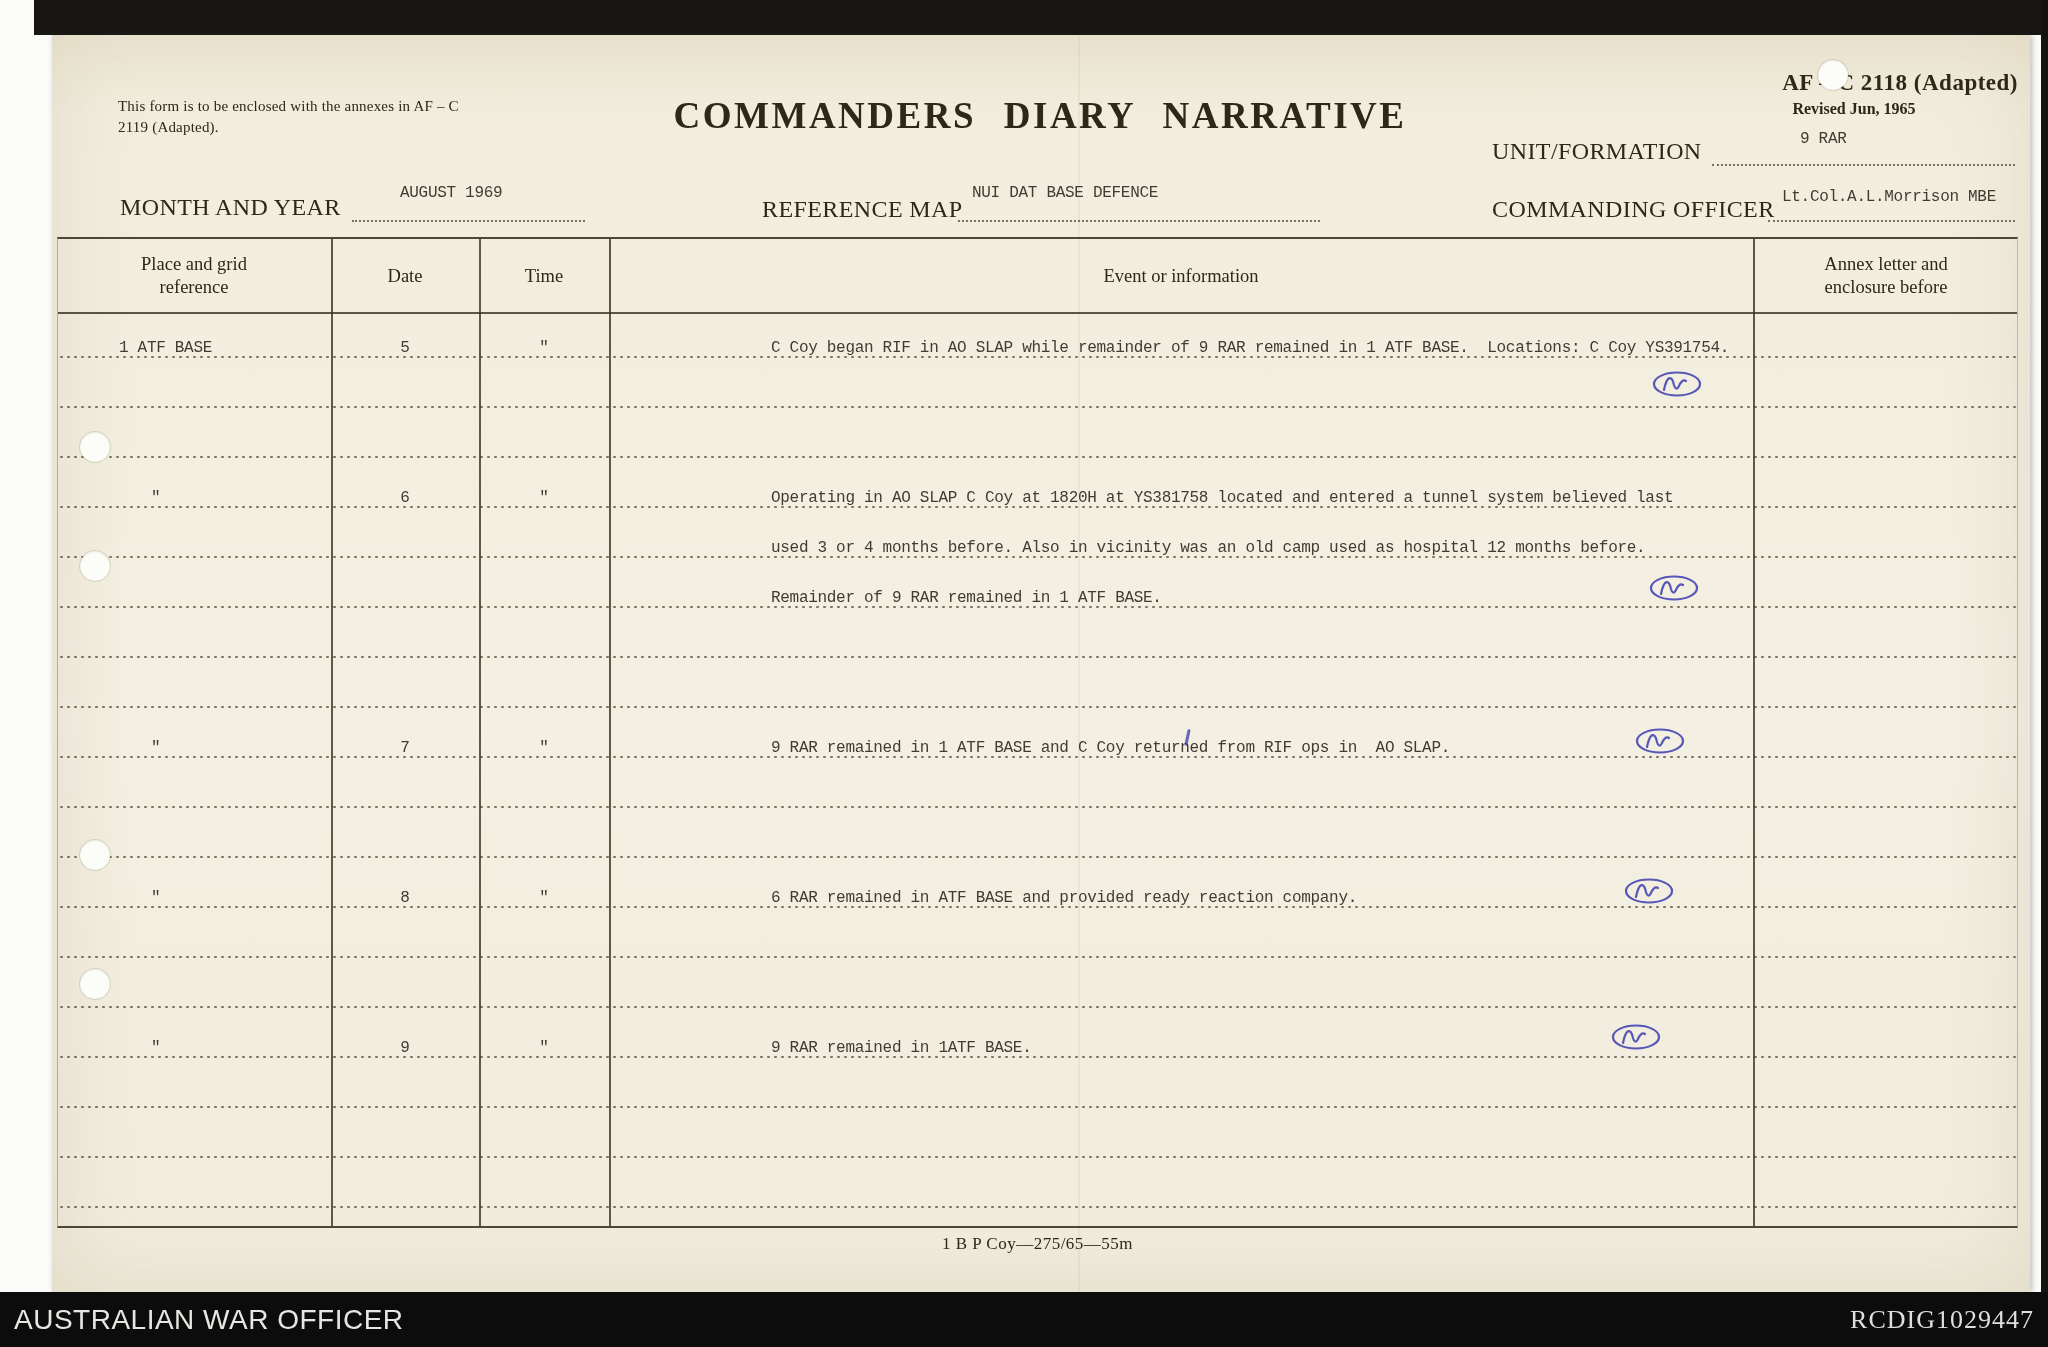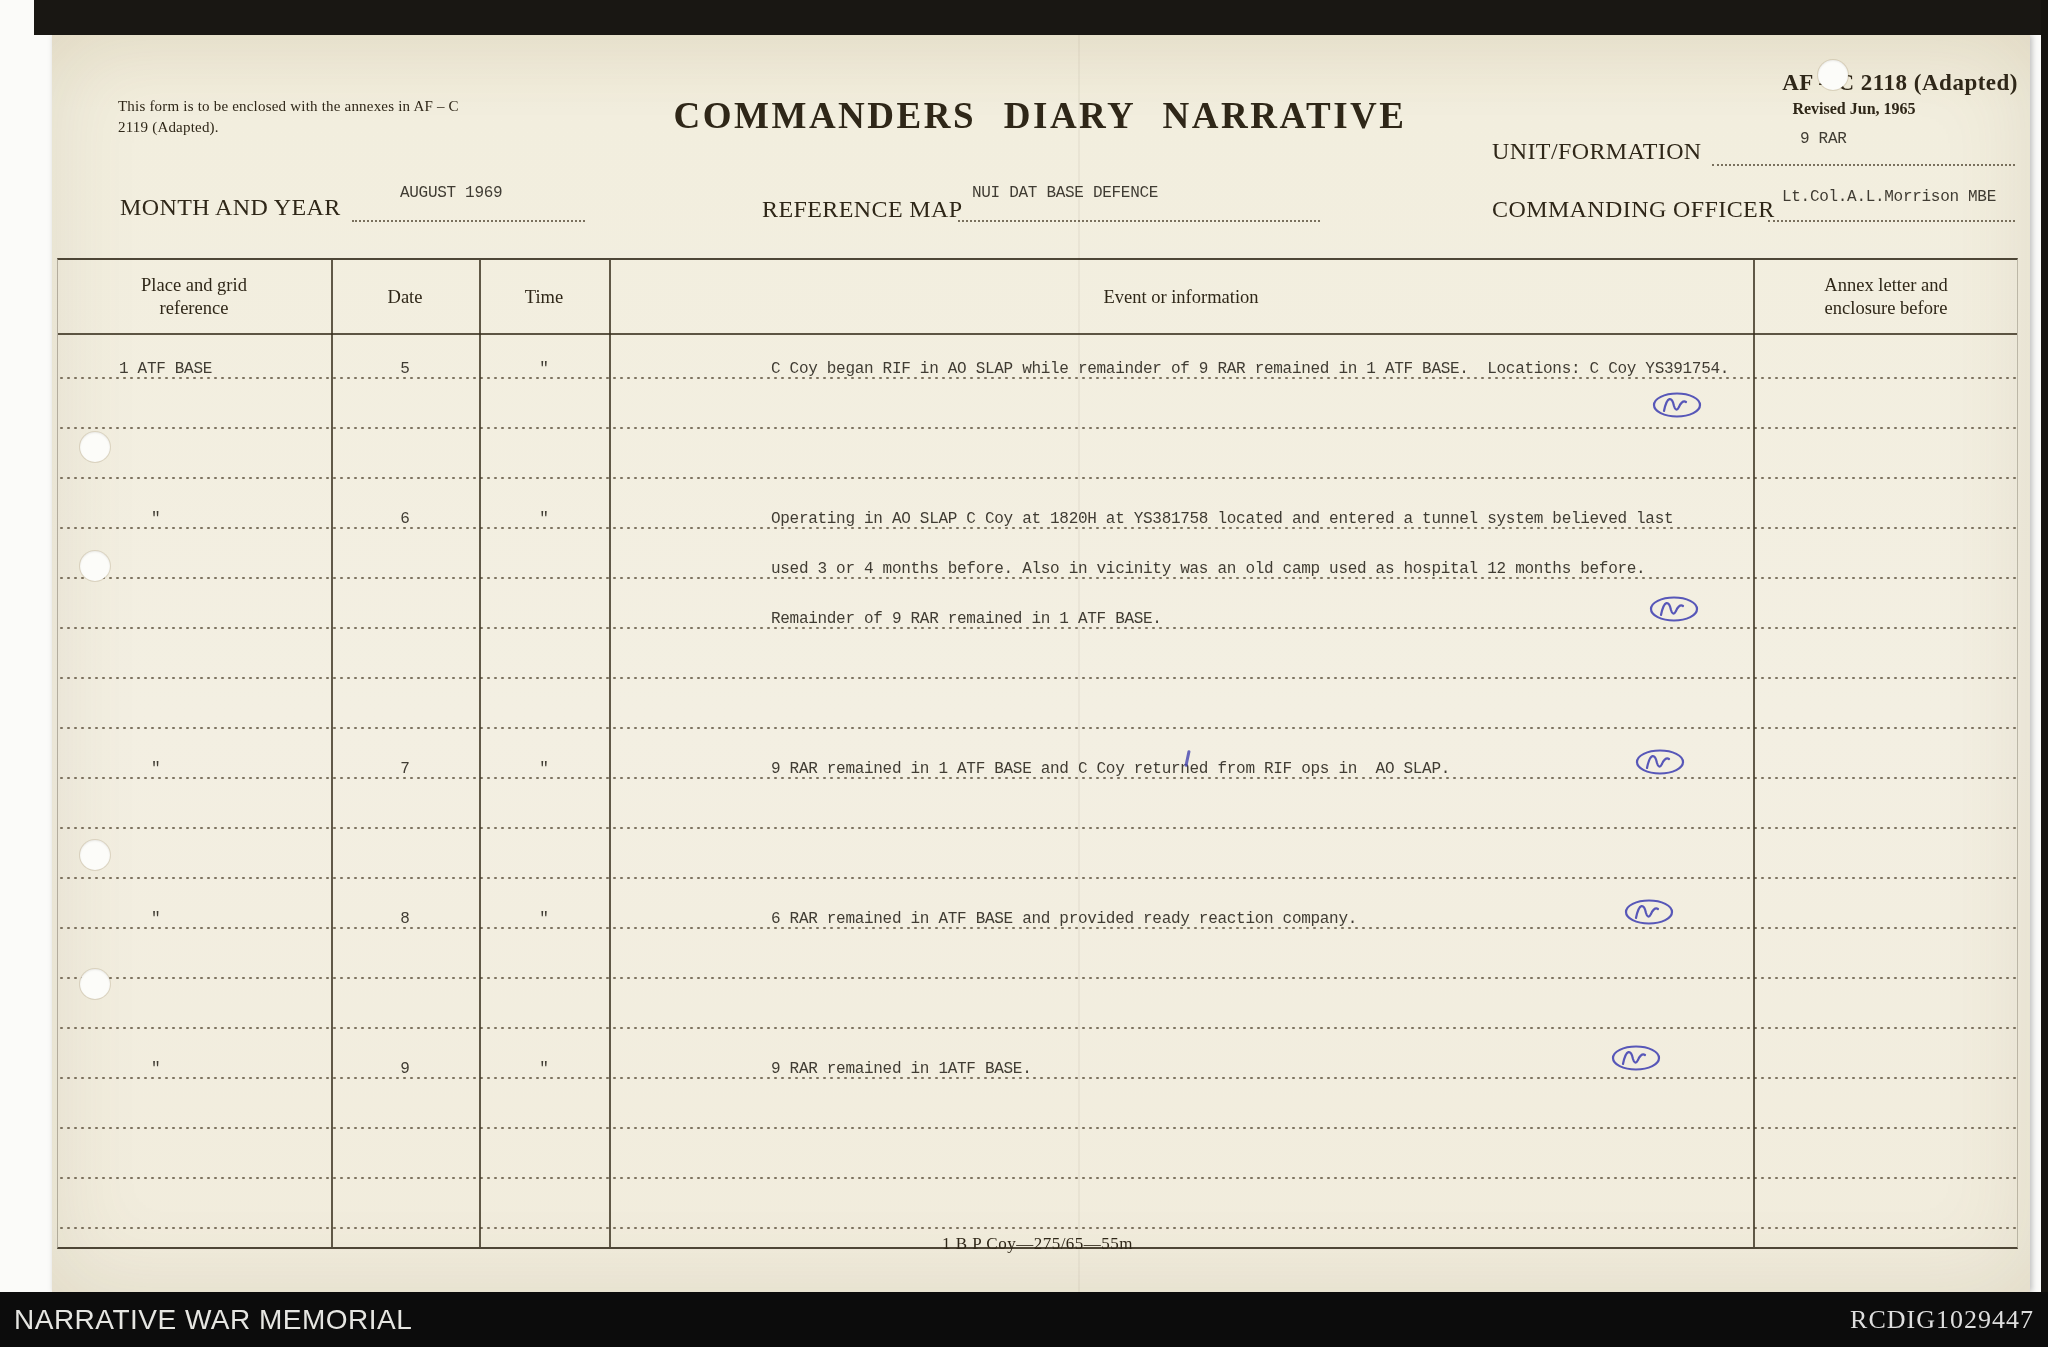--- a/index.html
+++ b/index.html
@@ -37,21 +37,21 @@
   .dl-ref   { left:958px;  top:220px; width:362px; }
   .dl-co    { left:1768px; top:220px; width:247px; }
 
   .val-unit  { left:1800px; top:130px; }
   .val-month { left:400px;  top:184px; }
   .val-ref   { left:972px;  top:184px; }
   .val-co    { left:1782px; top:188px; }
 
   .table { position:absolute; left:57px; top:237px; width:1961px; height:991px;
            border-top:2px solid rgba(50,42,26,.85); border-bottom:2px solid rgba(50,42,26,.85);
-           border-left:1px solid rgba(50,42,26,.3); border-right:1px solid rgba(50,42,26,.25);margin-top:21px; }
+           border-left:1px solid rgba(50,42,26,.3); border-right:1px solid rgba(50,42,26,.25); }
   .ruling { position:absolute; left:0; top:73px; width:100%; height:901px;
             background-image:radial-gradient(circle, rgba(75,62,40,.7) 1px, rgba(75,62,40,0) 1.5px);
             background-size:7px 50px; background-position:0 20px; }
   .hdr-underline { position:absolute; left:0; top:73px; width:100%; height:2px; background:rgba(55,46,28,.8); }
   .vline { position:absolute; top:0; width:2px; height:100%; background:rgba(55,46,28,.78); }
   .vl-1 { left:273px; } .vl-2 { left:421px; } .vl-3 { left:551px; } .vl-4 { left:1695px; }
 
   .thead { position:absolute; text-align:center; font-size:18.5px; line-height:1.25; color:#2f2718;
            font-family:"Liberation Serif", serif; }
   .th-place { left:61px;   width:150px;  top:14px; }
@@ -183,16 +183,16 @@
 
   <div class="print printcode">1 B P Coy—275/65—55m</div>
 
   <div class="hole" style="left:80px;top:432px"></div>
   <div class="hole" style="left:80px;top:551px"></div>
   <div class="hole" style="left:80px;top:840px"></div>
   <div class="hole" style="left:80px;top:969px"></div>
   <div class="hole" style="left:1818px;top:60px"></div>
 
   <div class="bottom-bar">
-    <span class="bar-left">NARRATIVE WAR MEMORIAL</span>
+    <span class="bar-left">AUSTRALIAN WAR OFFICER</span>
     <span class="bar-right">RCDIG1029447</span>
   </div>
 </div>
 
 </body></html>

